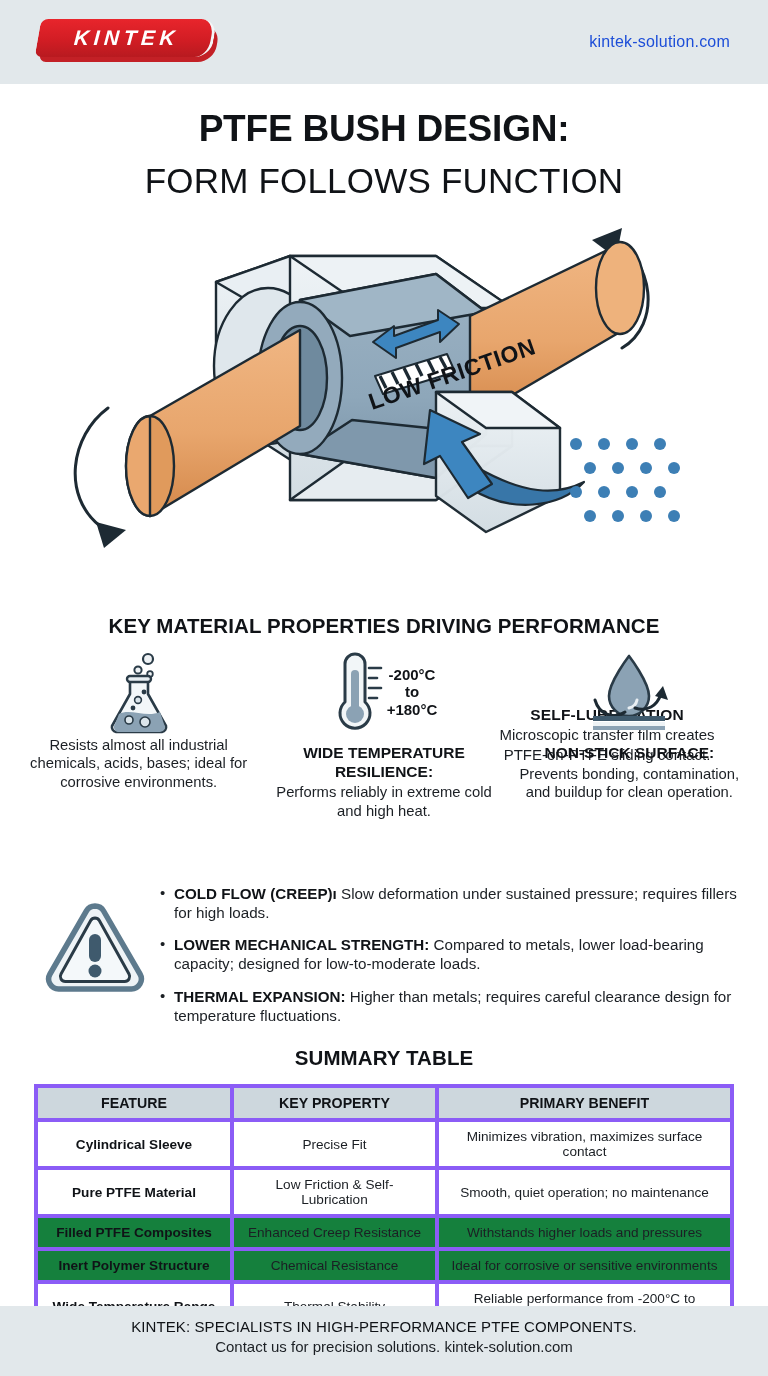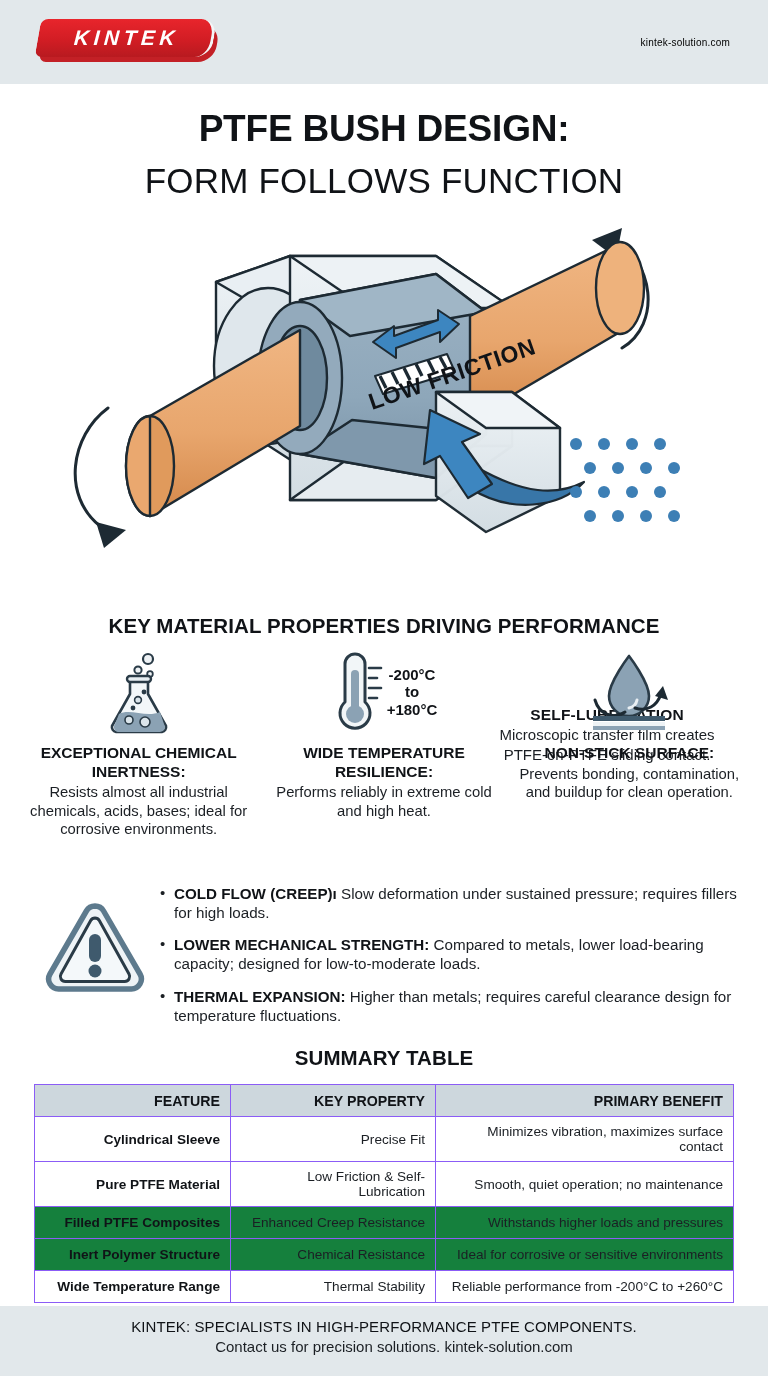--- a/index.html
+++ b/index.html
@@ -34,21 +34,21 @@
     display: flex; align-items: center; justify-content: center;
     border-right: 3px solid #f4f6f7;
   }
   .logo-text {
     transform: skewX(6deg);
     color: #ffffff; font-weight: bold; font-size: 21px;
     letter-spacing: 4.5px; font-style: italic;
     font-family: "Liberation Sans", sans-serif;
     padding-left: 4px;
   }
-  .site-url { font-size: 10px; color: #000000; letter-spacing: .2px; }
+  .site-url { font-size: 16px; color: #1d4ed8; letter-spacing: .2px; }
 
   
   .title-block { position: absolute; left: 0; top: 108px; width: 768px; text-align: center; }
   .title-1 { font-size: 37px; font-weight: bold; letter-spacing: -0.2px; color: #101317; line-height: 1.12; }
   .title-2 { font-size: 35px; font-weight: 300; letter-spacing: .2px; color: #101317; line-height: 1.18; margin-top: 11px; }
 
   
   .hero { position: absolute; left: 0; top: 196px; width: 768px; height: 400px; }
   .hero svg { display: block; }
 
@@ -74,21 +74,21 @@
   .bullets { flex: 1; padding-left: 4px; }
   .bullet { display: flex; font-size: 15.2px; line-height: 1.26; margin-bottom: 13px; color: #1b1f24; }
   .bullet:last-child { margin-bottom: 0; }
   .bullet-dot { flex: 0 0 14px; font-size: 15px; line-height: 1.26; }
   .bullet-text { flex: 1; }
   .bullet-text b { font-weight: bold; color: #101317; }
 
   
   .table-wrap { position: absolute; left: 34px; top: 1084px; width: 700px; }
   table { width: 100%; border-collapse: collapse; table-layout: fixed; }
-  th, td { border: 1px solid #8b5cf6; padding: 7px 10px; text-align: right; vertical-align: middle; }
+  th, td { border: 4px solid #8b5cf6; padding: 7px 10px; text-align: center; vertical-align: middle; }
   thead th { background: #cdd7dd; font-size: 14.2px; font-weight: bold; color: #101317; height: 32px; }
   tbody td { font-size: 13.6px; color: #1b1f24; height: 32px; }
   tbody td.feat { font-weight: bold; color: #101317; }
   tbody tr.alt td { background: #15803d; }
   .col-1 { width: 196px; } .col-2 { width: 205px; }
 
   
   .footer {
     position: absolute; left: 0; top: 1306px; width: 768px; height: 70px;
     background: #e2e8eb; text-align: center; padding-top: 12px;
@@ -246,24 +246,20 @@
           <circle cx="48" cy="24" r="2.8" fill="#eef2f5" stroke="#2a3b47" stroke-width="1.8"></circle>
           <path d="M28,30 L28,44 L10,76 A5,5 0 0 0 14,82 L60,82 A5,5 0 0 0 64,76 L46,44 L46,30 Z" fill="#f3f7f9" stroke="#2a3b47" stroke-width="2.6" stroke-linejoin="round"></path>
           <rect x="25" y="26" width="24" height="6" rx="3" fill="#e7eef2" stroke="#2a3b47" stroke-width="2.4"></rect>
           <path d="M17,64 C28,58 44,68 58,62 L62,74 A5,5 0 0 1 58,82 L16,82 A5,5 0 0 1 13,74 Z" fill="#8ba2b4"></path>
           <circle cx="27" cy="70" r="4" fill="#dbe5eb" stroke="#2a3b47" stroke-width="1.6"></circle>
           <circle cx="43" cy="72" r="5" fill="#dbe5eb" stroke="#2a3b47" stroke-width="1.6"></circle>
           <circle cx="36" cy="50" r="3.4" fill="#dbe5eb" stroke="#2a3b47" stroke-width="1.6"></circle>
           <circle cx="31" cy="58" r="2.4" fill="#2a3b47"></circle>
           <circle cx="42" cy="42" r="2.4" fill="#2a3b47"></circle>
         </svg>
-      </div>
-      <div class="prop-title">
-        <span>EXCEPTIONAL CHEMICAL</span><br>
-        <span>INERTNESS:</span>
       </div>
       <div class="prop-body">Resists almost all industrial chemicals, acids, bases; ideal for corrosive environments.</div>
     </div>
 
     <div class="prop">
       <div class="prop-icon">
         <div class="temp-icon-row">
           <svg width="52" height="84" viewBox="0 0 52 84">
             <path d="M14,14 a10,10 0 0 1 20,0 L34,52 a15,15 0 1 1 -20,0 Z" fill="#f2f6f8" stroke="#2a3b47" stroke-width="3" stroke-linejoin="round"></path>
             <rect x="20" y="20" width="8" height="40" rx="4" fill="#8ba2b4"></rect>

